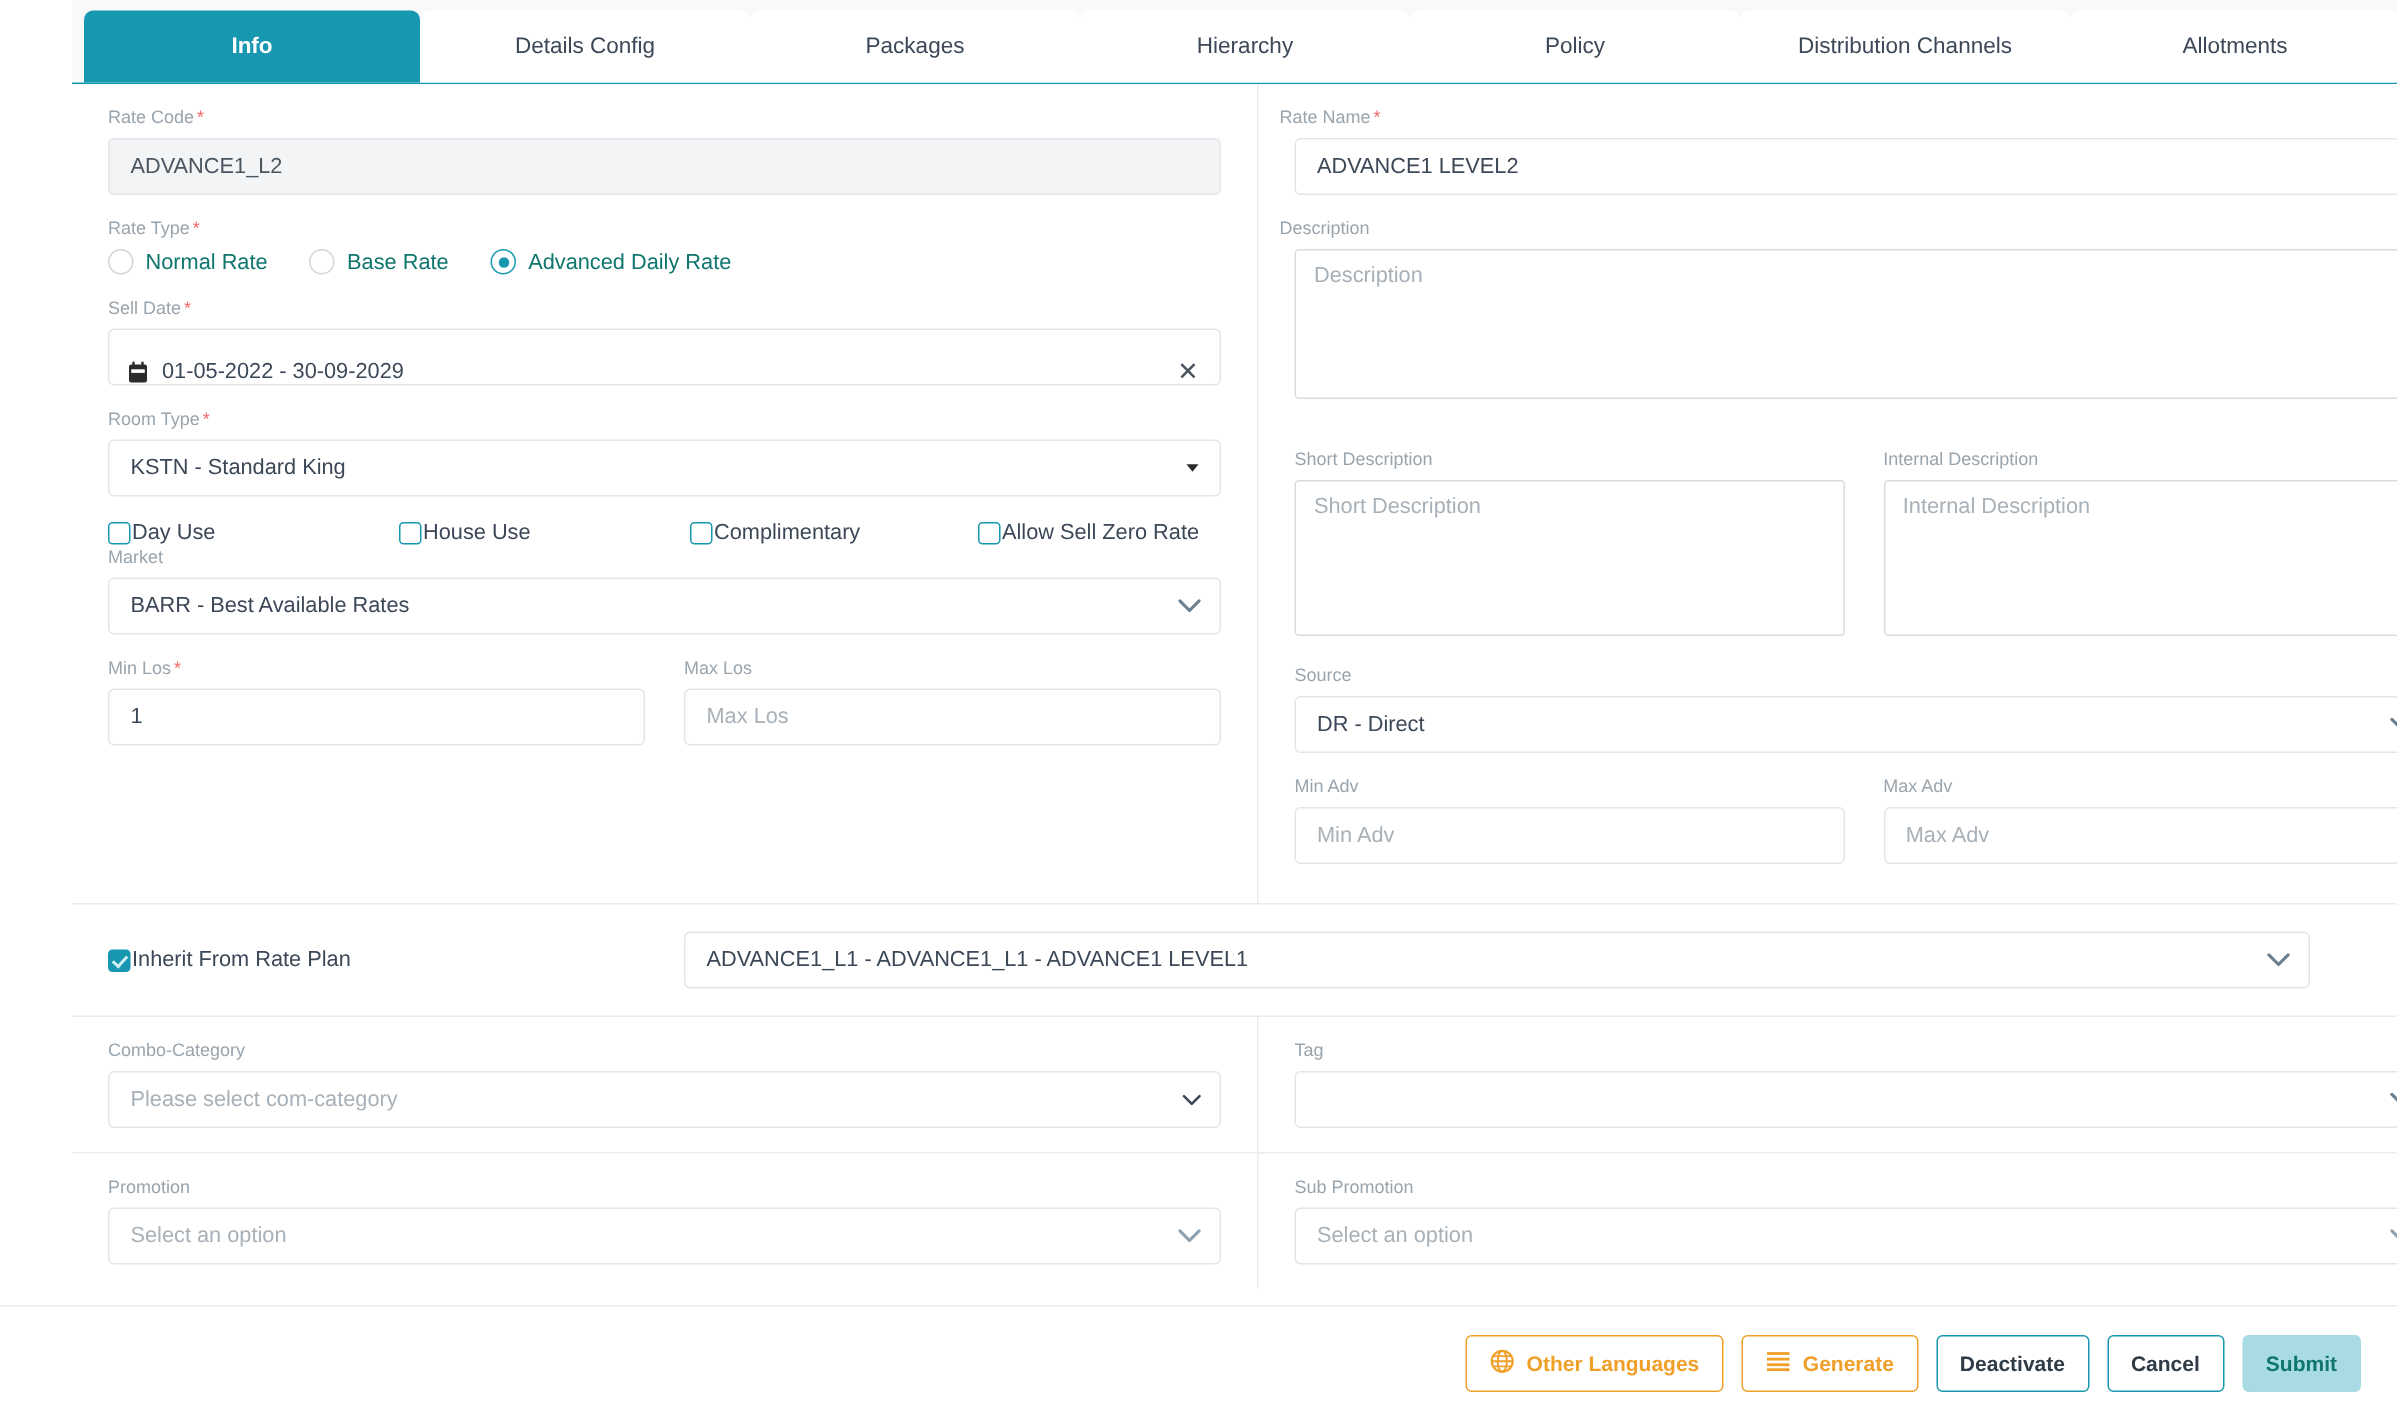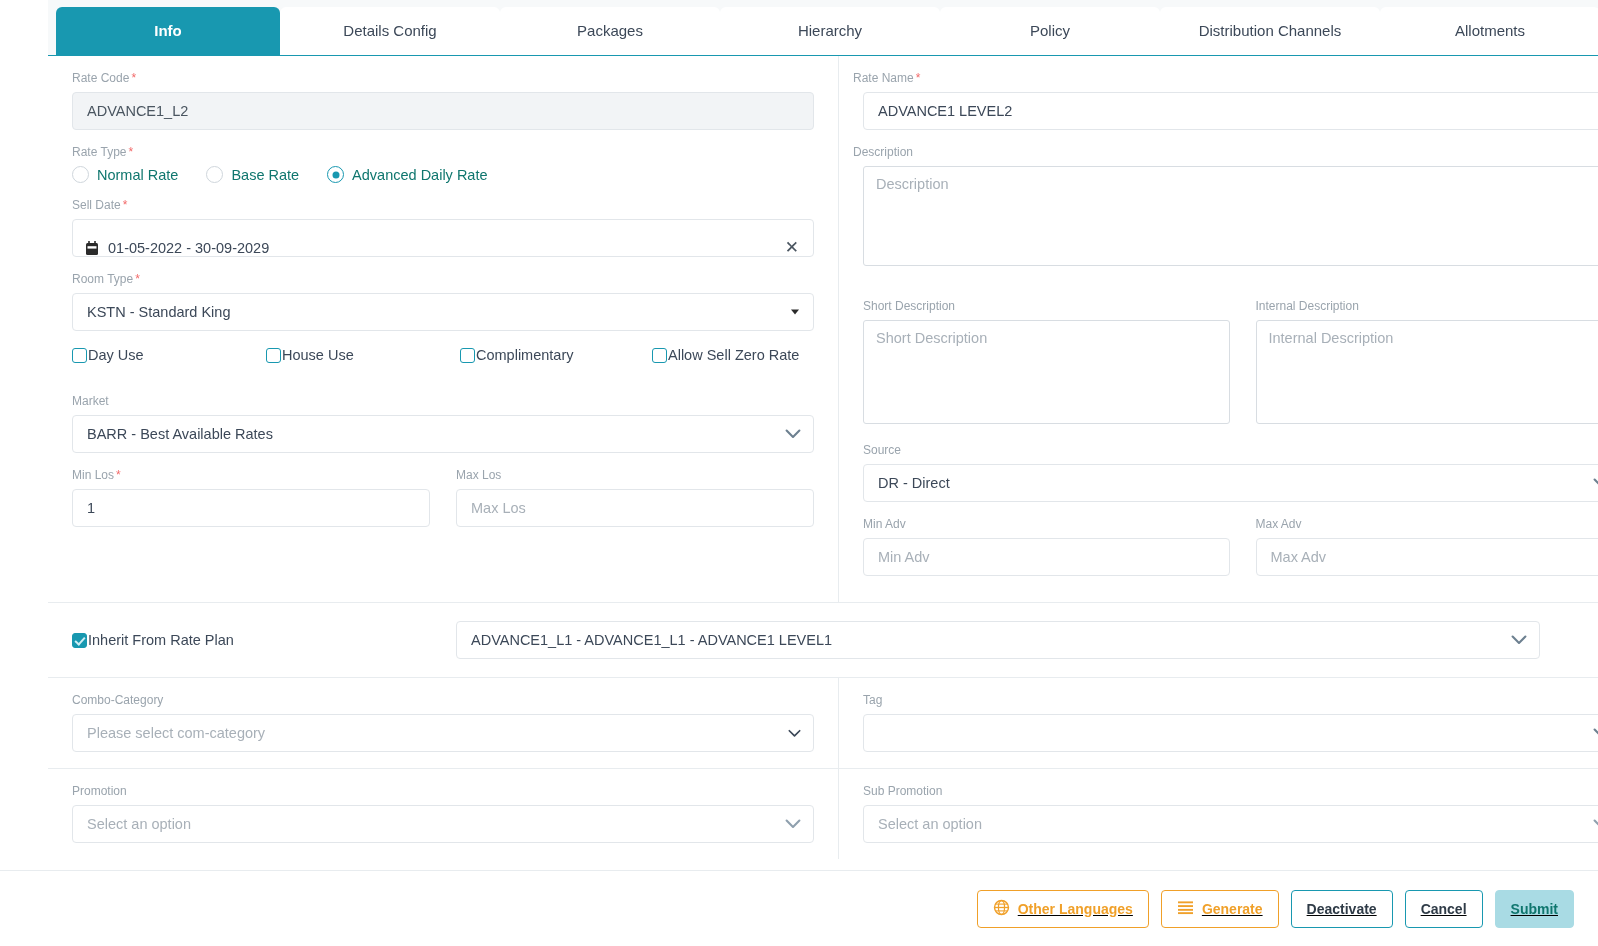--- a/index.html
+++ b/index.html
@@ -183,21 +183,20 @@
   .two > div { flex: 1; }
 
   
   .footer {
     position: absolute; left: 0; right: 0; bottom: 0;
     height: 76px;
     border-top: 1px solid #e8ecef;
     display: flex; align-items: center; justify-content: flex-end;
     padding-right: 24px; gap: 12px;
     background: #fff;
-    text-decoration: underline;
   }
   .btn {
     height: 38px; border-radius: 4px; padding: 0 15px;
     font-size: 14px; display: inline-flex; align-items: center;
     gap: 8px; cursor: pointer; background: #fff;
     font-family: "Liberation Sans", sans-serif;
   }
   .btn-amber { border: 1.5px solid #f0a029; color: #f0a029; font-weight: 700; }
   .btn-outline { border: 1.5px solid #1898b0; color: #2f3b47; font-weight: 700; }
   .btn-disabled {
@@ -308,21 +307,21 @@
           <div class="cbitem" style="width:192px">
             <span class="cbbox"></span>
             <span class="cbl">Complimentary</span>
           </div>
           <div class="cbitem">
             <span class="cbbox"></span>
             <span class="cbl">Allow Sell Zero Rate</span>
           </div>
         </div>
 
-        <div style="margin-top:30px">
+        <div style="">
           <label class="fieldlabel">Market</label>
           <div class="sel">
             <span>BARR - Best Available Rates</span>
             <span class="caret caret-blue">
               <svg width="16" height="10" viewBox="0 0 16 10">
                   <path d="M1.6 1.6 L8 8 L14.4 1.6" stroke="#6d8090" stroke-width="2.1" fill="none" stroke-linecap="round" stroke-linejoin="round"></path>
                 </svg>
             </span>
           </div>
         </div>

